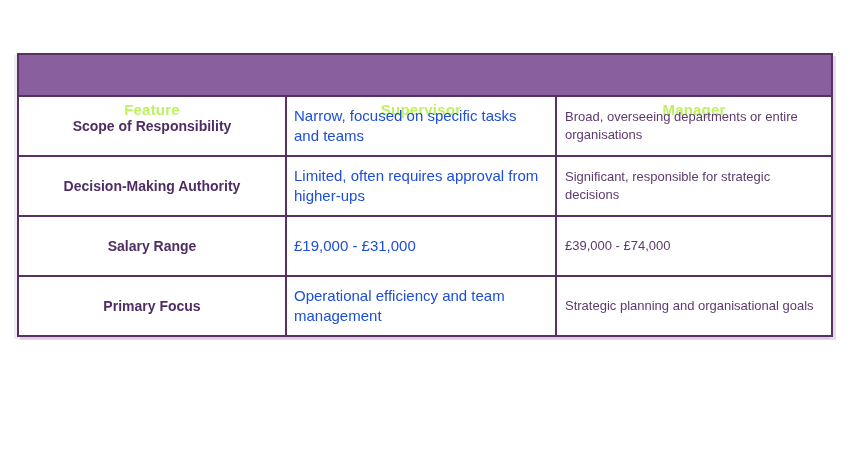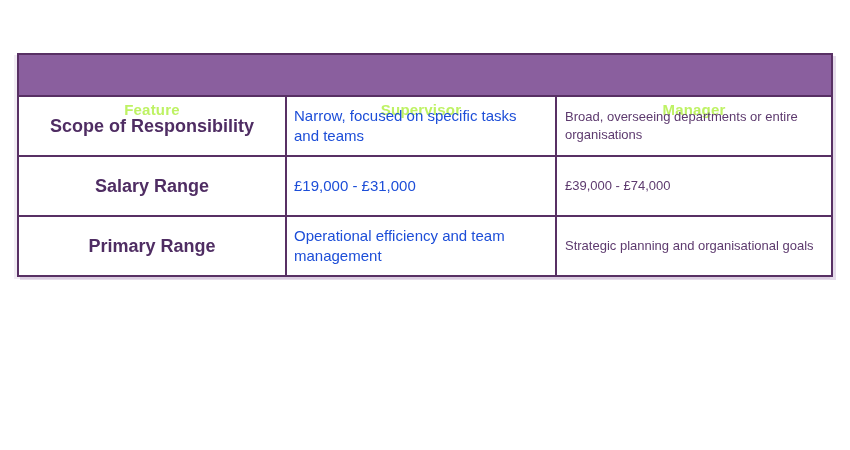--- a/index.html
+++ b/index.html
@@ -55,21 +55,21 @@
     font-weight: bold;
     font-size: 15px;
     letter-spacing: 0.2px;
     margin-top: 46px;
   }
   .feature-cell {
     justify-content: center;
     text-align: center;
     color: #4f2d63;
     font-weight: bold;
-    font-size: 18px;
+    font-size: 14px;
     padding: 0 8px;
   }
   .sup-cell {
     color: #1d4ed8;
     font-size: 15px;
     line-height: 20px;
     padding: 4px 14px 4px 7px;
   }
   .mgr-cell {
     color: #5d3a6e;
@@ -101,37 +101,48 @@
         <span>Scope of Responsibility</span>
       </div>
       <div class="t-cell sup-cell c2">
         <span>Narrow, focused on specific tasks and teams</span>
       </div>
       <div class="t-cell mgr-cell c3">
         <span>Broad, overseeing departments or entire organisations</span>
       </div>
     </div>
 
+    <div class="t-row data">
+      <div class="t-cell feature-cell c1">
+        <span>Decision-Making Authority</span>
+      </div>
+      <div class="t-cell sup-cell c2">
+        <span>Limited, often requires approval from higher-ups</span>
+      </div>
+      <div class="t-cell mgr-cell c3">
+        <span>Significant, responsible for strategic decisions</span>
+      </div>
+    </div>
 
 
     <div class="t-row data">
       <div class="t-cell feature-cell c1">
         <span>Salary Range</span>
       </div>
       <div class="t-cell sup-cell c2">
         <span>£19,000 - £31,000</span>
       </div>
       <div class="t-cell mgr-cell c3">
         <span>£39,000 - £74,000</span>
       </div>
     </div>
 
     <div class="t-row data">
       <div class="t-cell feature-cell c1">
-        <span>Primary Range</span>
+        <span>Primary Focus</span>
       </div>
       <div class="t-cell sup-cell c2">
         <span>Operational efficiency and team management</span>
       </div>
       <div class="t-cell mgr-cell c3">
         <span>Strategic planning and organisational goals</span>
       </div>
     </div>
 
   </div>

